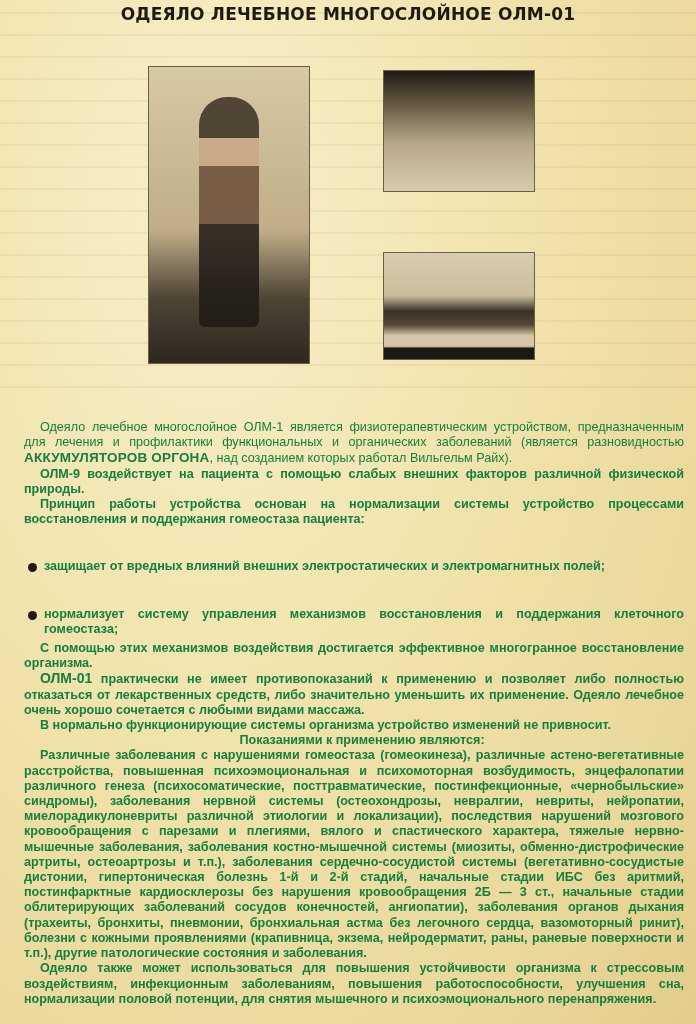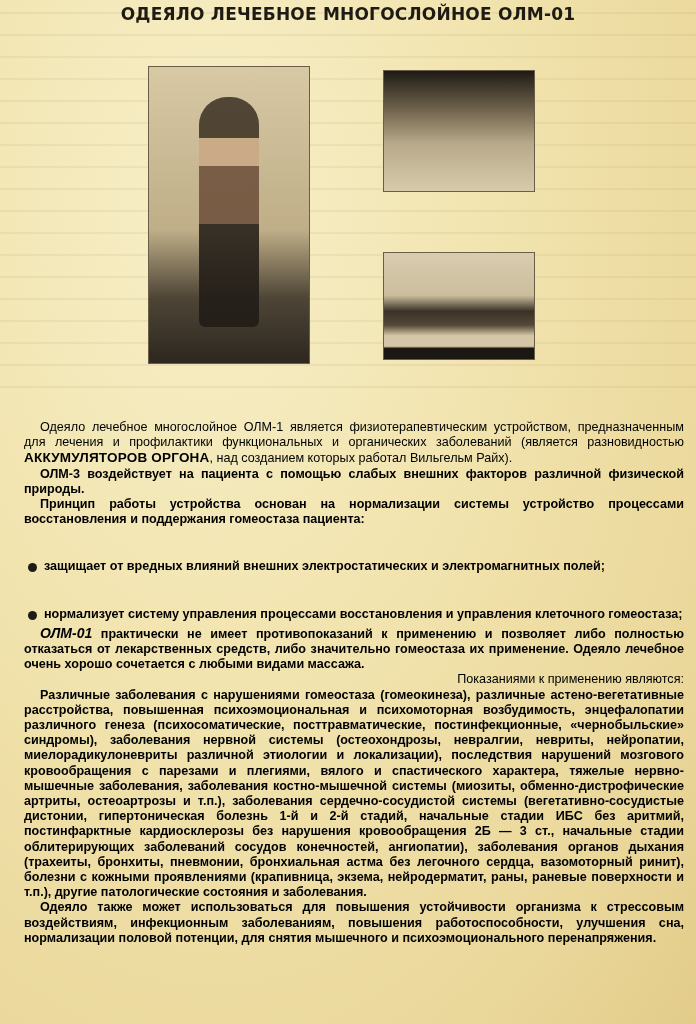--- a/index.html
+++ b/index.html
@@ -28,54 +28,56 @@
     background: linear-gradient(180deg, #d7c9a4 0%, #bfae88 55%, #4e4536 78%, #2d271f 100%); }
   .photo-arm { left: 383px; top: 70px; width: 150px; height: 120px;
     background: linear-gradient(180deg, #1e1a15 0%, #6b5e48 30%, #b6a888 60%, #d8cbab 100%); }
   .photo-blanket { left: 383px; top: 252px; width: 150px; height: 106px;
     background: linear-gradient(180deg, #d9cdb0 0%, #cbbd9c 40%, #3a3228 55%, #544838 68%, #d4c6a6 78%, #d4c6a6 88%, #1b1712 90%, #1b1712 100%); }
   .person-shape { position:absolute; left:50px; top:30px; width:60px; height:230px;
     background: linear-gradient(180deg, #3a2f22 0 18%, #caa884 18% 30%, #6b4d38 30% 55%, #1f1a15 55% 100%);
     border-radius: 28px 28px 6px 6px; opacity:0.85; }
   .body-text {
     position: absolute; left: 24px; width: 660px; font-size: 12.6px; line-height: 15.2px;
-    text-align: justify; color: #000000;
+    text-align: justify; color: #15803d;
   }
   .body-text p { margin: 0; text-indent: 16px; }
   .bold { font-weight: bold; }
   .caps { font-weight: bold; font-size: 13.5px; letter-spacing: 0.2px; }
   ul.bullets { list-style: none; margin: 2px 0 4px 0; padding: 0; }
   ul.bullets li { position: relative; padding-left: 20px; margin-bottom: 3px; margin-top: 32px; }
   ul.bullets li::before {
     content: ""; position: absolute; left: 4px; top: 4px; width: 9px; height: 9px;
     border-radius: 50%; background: #1e1a14;
   }
-  .section-heading { text-align: right; font-weight: normal; margin: 12px 0 10px 0; text-indent: 0; }
+  .section-heading { text-align: center; font-weight: bold; margin: 12px 0 10px 0; text-indent: 0; }
 </style>
 </head>
 <body>
 
 <div class="ghost"></div>
 
 <div class="title">ОДЕЯЛО ЛЕЧЕБНОЕ МНОГОСЛОЙНОЕ ОЛМ-01</div>
 
 <div class="photo photo-person">
   <div class="person-shape"></div>
 </div>
 <div class="photo photo-arm"></div>
 <div class="photo photo-blanket"></div>
 
 <div class="body-text" style="top:420px;">
   <p><span>Одеяло лечебное многослойное ОЛМ-1 является физиотерапевтическим устройством, предназначенным для лечения и профилактики функциональных и органических заболеваний (является разновидностью </span><span class="caps">АККУМУЛЯТОРОВ ОРГОНА</span><span>, над созданием которых работал Вильгельм Райх).</span></p>
-  <p class="bold"><span>ОЛМ-3</span><span> воздействует на пациента с помощью слабых внешних факторов различной физической природы.</span></p>
+  <p class="bold"><span>ОЛМ-9</span><span> воздействует на пациента с помощью слабых внешних факторов различной физической природы.</span></p>
   <p class="bold">Принцип работы устройства основан на нормализации системы устройство процессами восстановления и поддержания гомеостаза пациента:</p>
 
   <ul class="bullets">
     <li class="bold">защищает от вредных влияний внешних электростатических и электромагнитных полей;</li>
-    <li class="bold">нормализует систему управления процессами восстановления и управления клеточного гомеостаза;</li>
+    <li class="bold">нормализует систему управления механизмов восстановления и поддержания клеточного гомеостаза;</li>
   </ul>
 
-  <p class="bold"><span style="font-size:14px;font-style:italic;">ОЛМ-01</span><span> практически не имеет противопоказаний к применению и позволяет либо полностью отказаться от лекарственных средств, либо значительно гомеостаза их применение. Одеяло лечебное очень хорошо сочетается с любыми видами массажа.</span></p>
+  <p class="bold">С помощью этих механизмов воздействия достигается эффективное многогранное восстановление организма.</p>
+  <p class="bold"><span style="font-size:14px;">ОЛМ-01</span><span> практически не имеет противопоказаний к применению и позволяет либо полностью отказаться от лекарственных средств, либо значительно уменьшить их применение. Одеяло лечебное очень хорошо сочетается с любыми видами массажа.</span></p>
+  <p class="bold">В нормально функционирующие системы организма устройство изменений не привносит.</p>
 
   <p class="section-heading">Показаниями к применению являются:</p>
   <p class="bold">Различные заболевания с нарушениями гомеостаза (гомеокинеза), различные астено-вегетативные расстройства, повышенная психоэмоциональная и психомоторная возбудимость, энцефалопатии различного генеза (психосоматические, посттравматические, постинфекционные, «чернобыльские» синдромы), заболевания нервной системы (остеохондрозы, невралгии, невриты, нейропатии, миелорадикулоневриты различной этиологии и локализации), последствия нарушений мозгового кровообращения с парезами и плегиями, вялого и спастического характера, тяжелые нервно-мышечные заболевания, заболевания костно-мышечной системы (миозиты, обменно-дистрофические артриты, остеоартрозы и т.п.), заболевания сердечно-сосудистой системы (вегетативно-сосудистые дистонии, гипертоническая болезнь 1-й и 2-й стадий, начальные стадии ИБС без аритмий, постинфарктные кардиосклерозы без нарушения кровообращения 2Б — 3 ст., начальные стадии облитерирующих заболеваний сосудов конечностей, ангиопатии), заболевания органов дыхания (трахеиты, бронхиты, пневмонии, бронхиальная астма без легочного сердца, вазомоторный ринит), болезни с кожными проявлениями (крапивница, экзема, нейродерматит, раны, раневые поверхности и т.п.), другие патологические состояния и заболевания.</p>
   <p class="bold">Одеяло также может использоваться для повышения устойчивости организма к стрессовым воздействиям, инфекционным заболеваниям, повышения работоспособности, улучшения сна, нормализации половой потенции, для снятия мышечного и психоэмоционального перенапряжения.</p>
 </div>
 
 </body></html>

